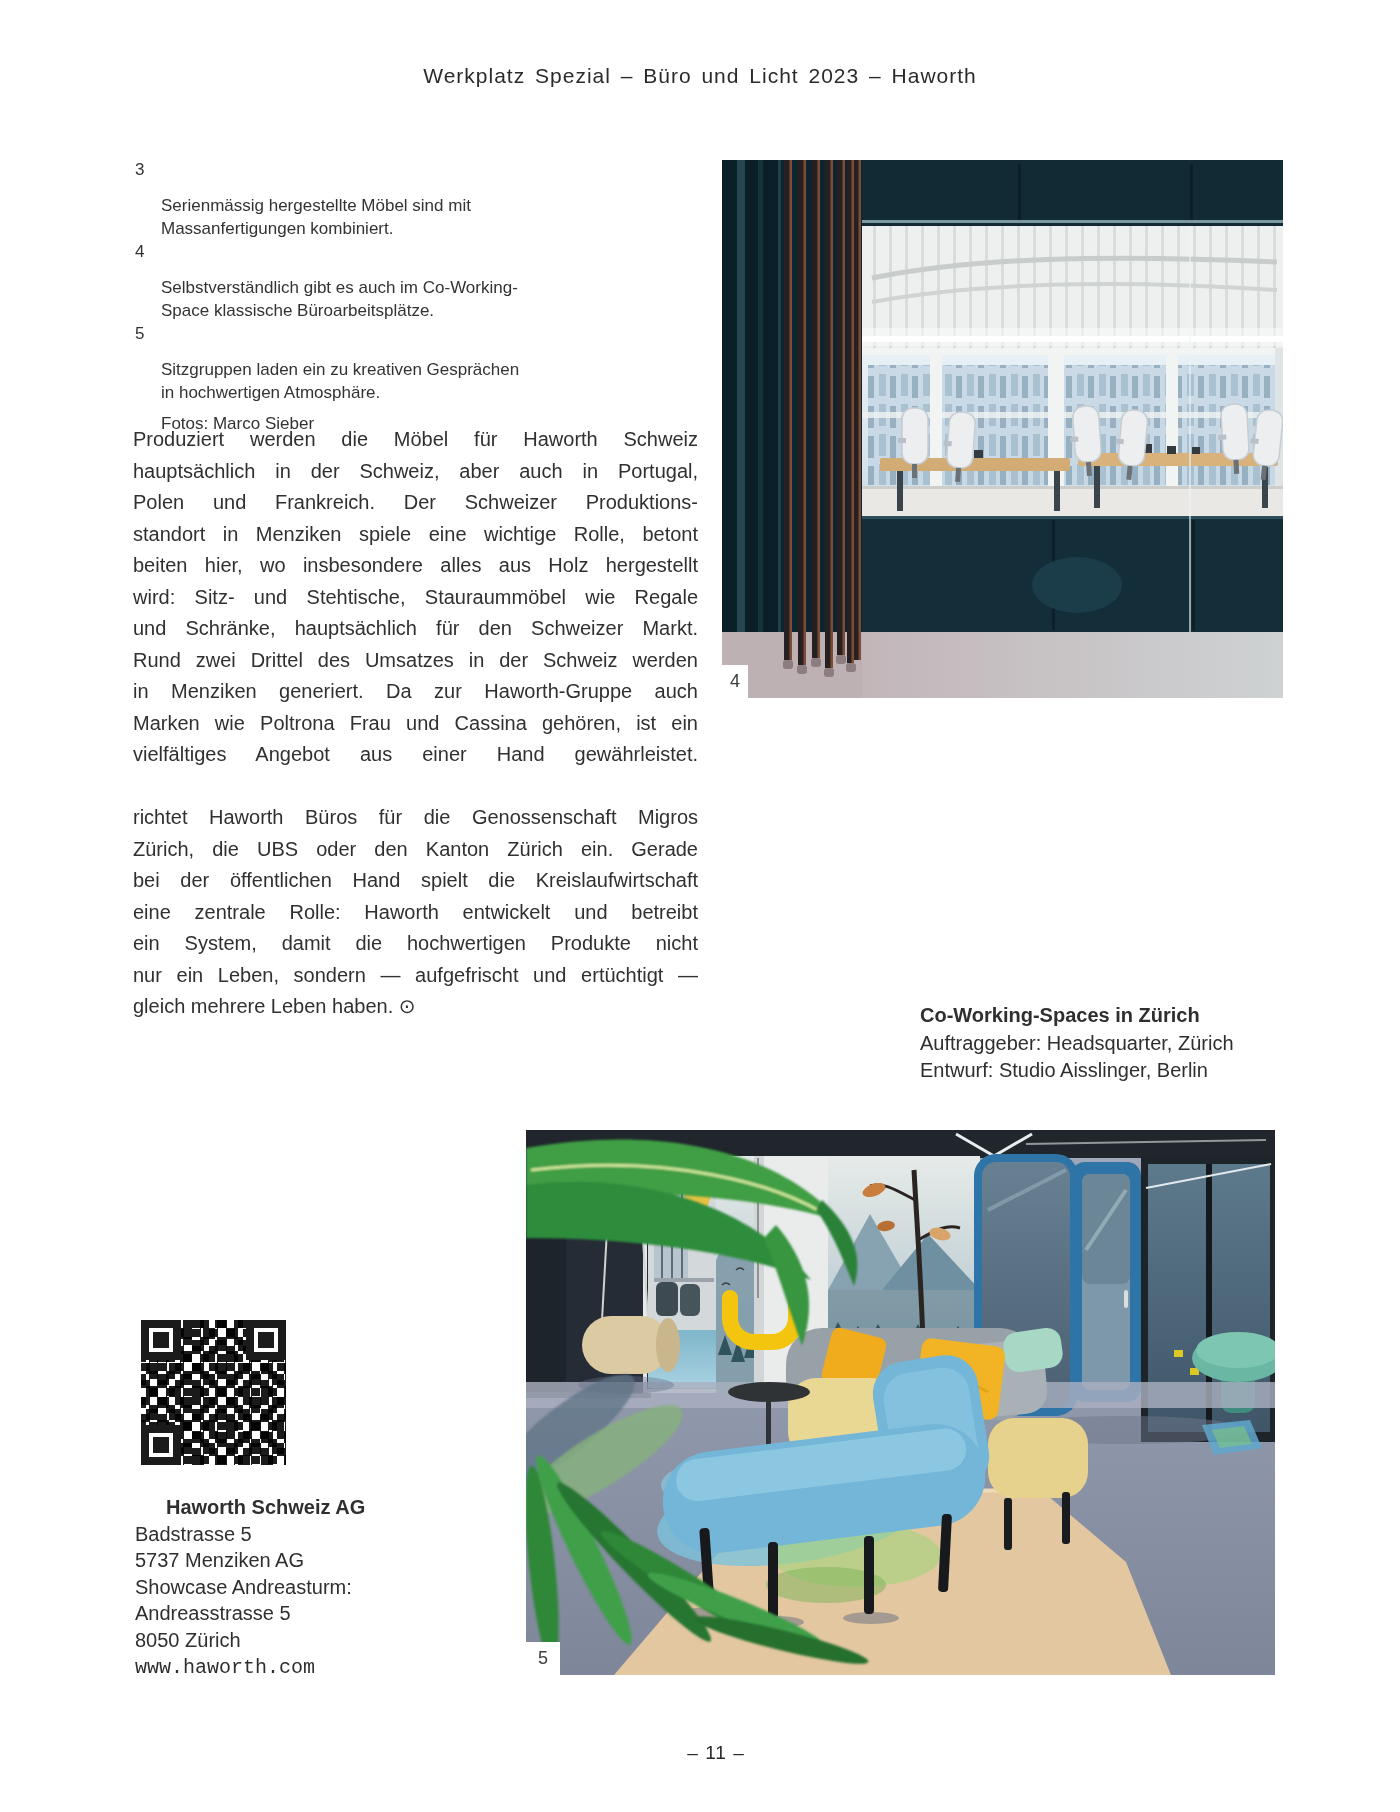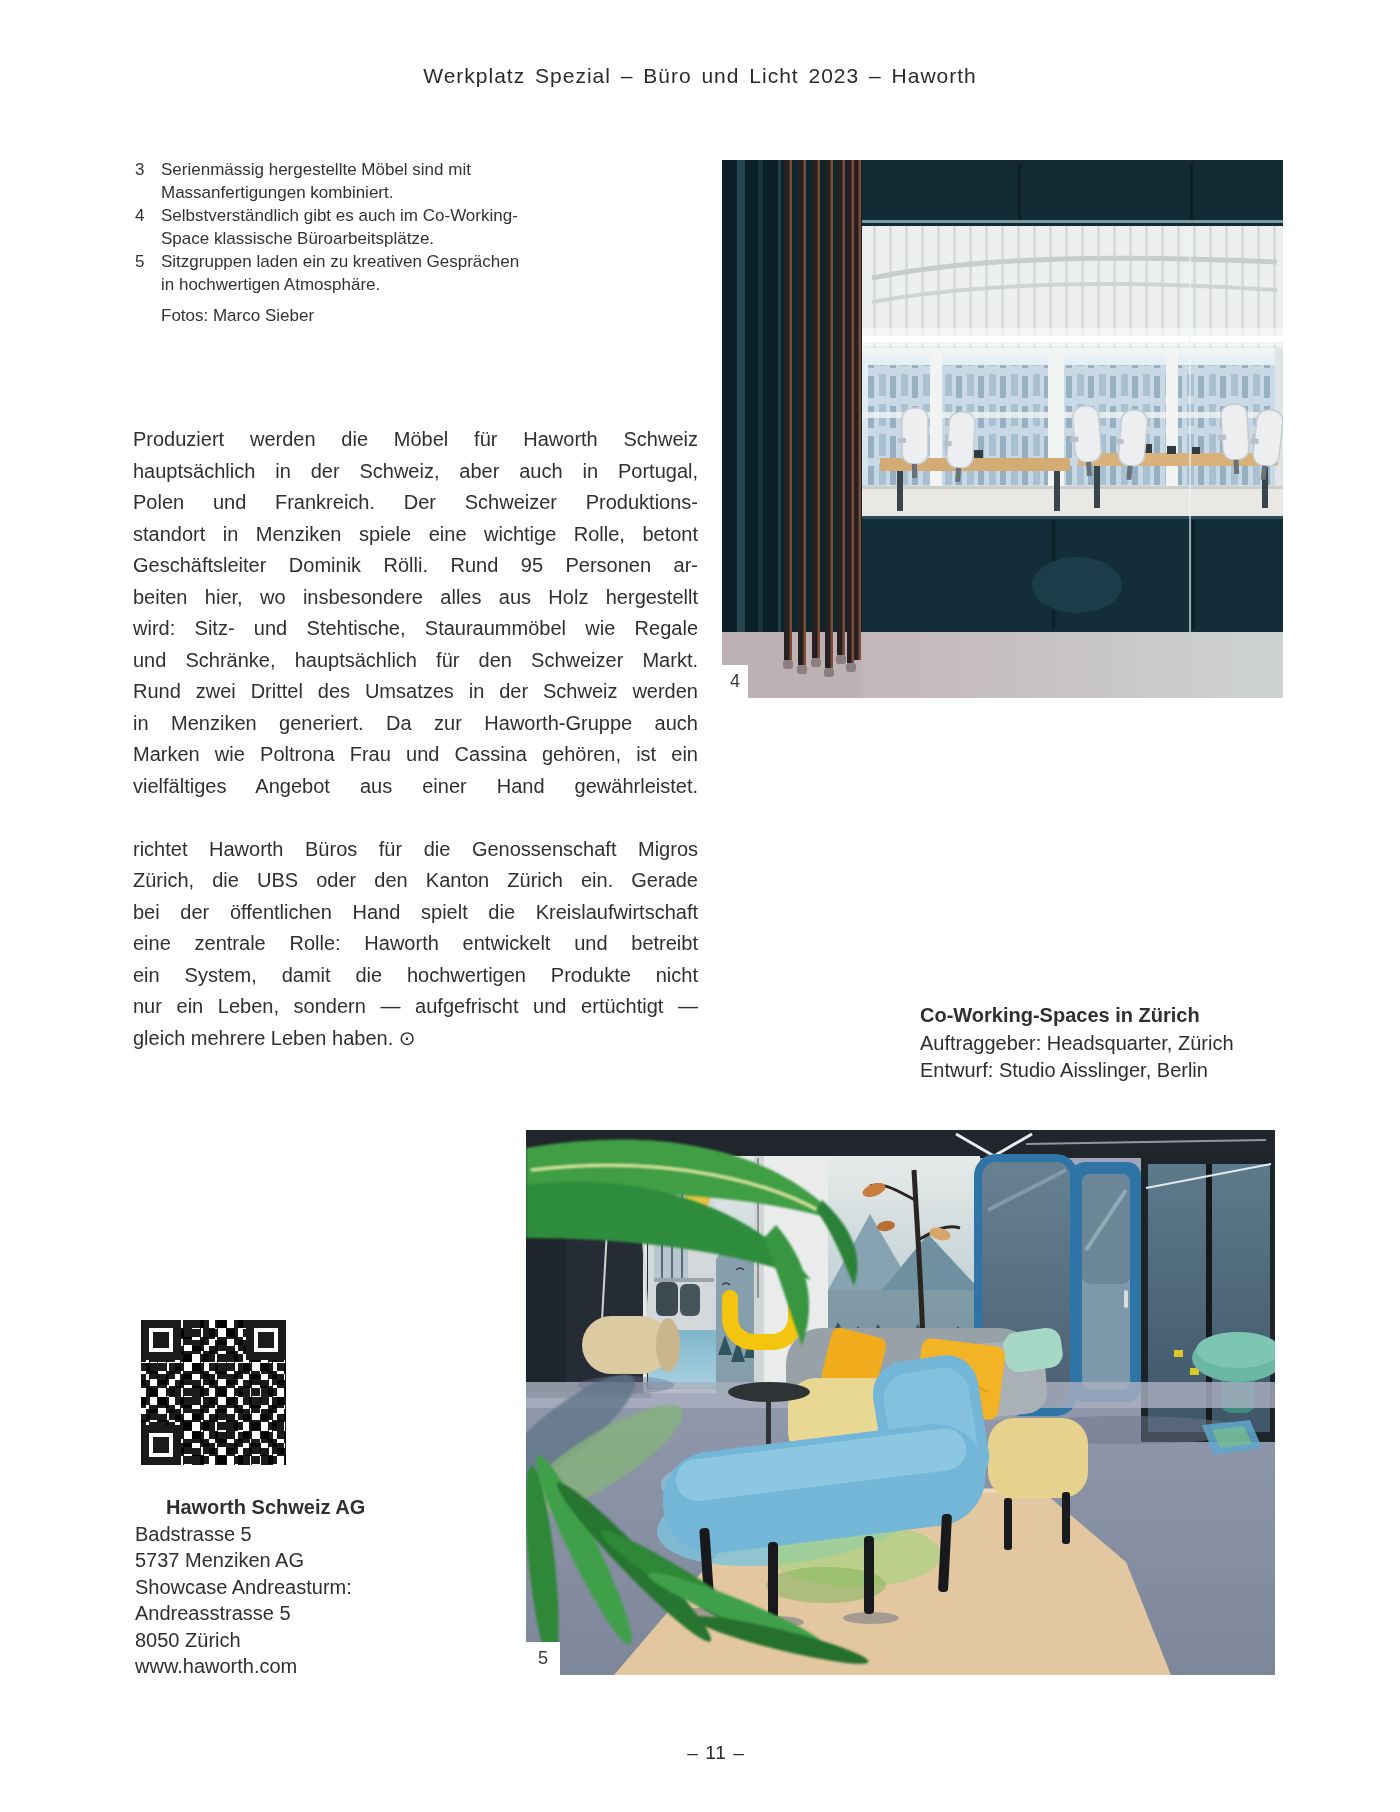--- a/index.html
+++ b/index.html
@@ -6,21 +6,21 @@
   html,body { background:#ffffff; }
   body { font-family:"Liberation Sans","DejaVu Sans",sans-serif; color:var(--text,#2e2e2e); }
   .page { position:relative; width:1400px; height:1812px; background:#fff; overflow:hidden; margin:0 auto; }
 
   .header-title { position:absolute; top:64px; left:0; width:100%; text-align:center;
     font-size:21px; letter-spacing:1px; word-spacing:3px; color:#2b2b2b; }
 
   .caption-list { position:absolute; left:135px; top:158px; width:430px; font-size:17px; line-height:23px; color:#333; }
   .caption-item { display:flex; }
   .caption-num { width:26px; flex:0 0 26px; }
-  .caption-lines { flex:1; }
+  .caption-lines { flex:1;margin-top:36px; }
   .caption-credit { margin-left:26px; margin-top:8px; }
 
   .article { position:absolute; left:133px; top:424px; width:565px; font-size:20px; line-height:31.5px; color:#303030; }
   .para { display:block; }
   .para .jline { text-align:justify; text-align-last:justify; }
   .para2 { margin-top:31.5px; }
   .para2 .jline:last-child { text-align-last:left; }
 
   .photo-frame { position:absolute; overflow:hidden; }
   .photo-top { left:722px; top:160px; width:561px; height:538px; }
@@ -40,21 +40,21 @@
     background:
       repeating-conic-gradient(#1b1b1b 0% 25%, #ffffff 0% 50%) 0px 0px / 17px 17px,
       repeating-conic-gradient(#1b1b1b 0% 25%, #ffffff 0% 50%) 5px 8px / 23px 23px;
     background-blend-mode:multiply; }
   .qr-finder { position:absolute; width:40px; height:40px; background:#fff; border:8px solid #1b1b1b; }
   .qr-finder::after { content:""; position:absolute; left:4px; top:4px; width:16px; height:16px; background:#1b1b1b; }
   .qr-tl { left:0; top:0; } .qr-tr { right:0; top:0; } .qr-bl { left:0; bottom:0; }
 
   .contact { position:absolute; left:135px; top:1494px; width:360px; font-size:20px; line-height:26.5px; color:#2f2f2f; }
   .contact-name { font-weight:700;margin-left:31px; }
-  .contact-web { color:#2f2f2f; text-decoration:none; }
+  .contact-web { color:#2f2f2f; text-decoration:none;font-family:Liberation Mono, monospace; }
 
   .page-number { position:absolute; top:1742px; left:16px; width:100%; text-align:center; font-size:19px; letter-spacing:1px; color:#2b2b2b; }
 
   .c-panel { fill:var(--panel-dark,#14303b); }
   .c-wood  { fill:var(--wood-desk,#d3ab74); }
   .c-booth { fill:var(--booth-blue,#2e74a6); }
   .c-chaise{ fill:var(--chaise-blue,#73b6d8); }
   .c-pillow{ fill:var(--pillow-yellow,#f0ac1c); }
   .c-swing { stroke:var(--swing-yellow,#f3c50e); }
   .c-leaf  { fill:var(--leaf-green,#3f9e45); }
@@ -90,21 +90,20 @@
     </div>
     <div class="caption-credit">Fotos: Marco Sieber</div>
   </div>
 
   <div class="article">
     <div class="para para1">
         <div class="jline">Produziert werden die Möbel für Haworth Schweiz</div>
         <div class="jline">hauptsächlich in der Schweiz, aber auch in Portugal,</div>
         <div class="jline">Polen und Frankreich. Der Schweizer Produktions-</div>
         <div class="jline">standort in Menziken spiele eine wichtige Rolle, betont</div>
-        <div class="jline">Geschäftsleiter Dominik Rölli. Rund 95 Personen ar-</div>
         <div class="jline">beiten hier, wo insbesondere alles aus Holz hergestellt</div>
         <div class="jline">wird: Sitz- und Stehtische, Stauraummöbel wie Regale</div>
         <div class="jline">und Schränke, hauptsächlich für den Schweizer Markt.</div>
         <div class="jline">Rund zwei Drittel des Umsatzes in der Schweiz werden</div>
         <div class="jline">in Menziken generiert. Da zur Haworth-Gruppe auch</div>
         <div class="jline">Marken wie Poltrona Frau und Cassina gehören, ist ein</div>
         <div class="jline">vielfältiges Angebot aus einer Hand gewährleistet.</div>
       </div>
     <div class="para para2">
         <div class="jline">richtet Haworth Büros für die Genossenschaft Migros</div>

